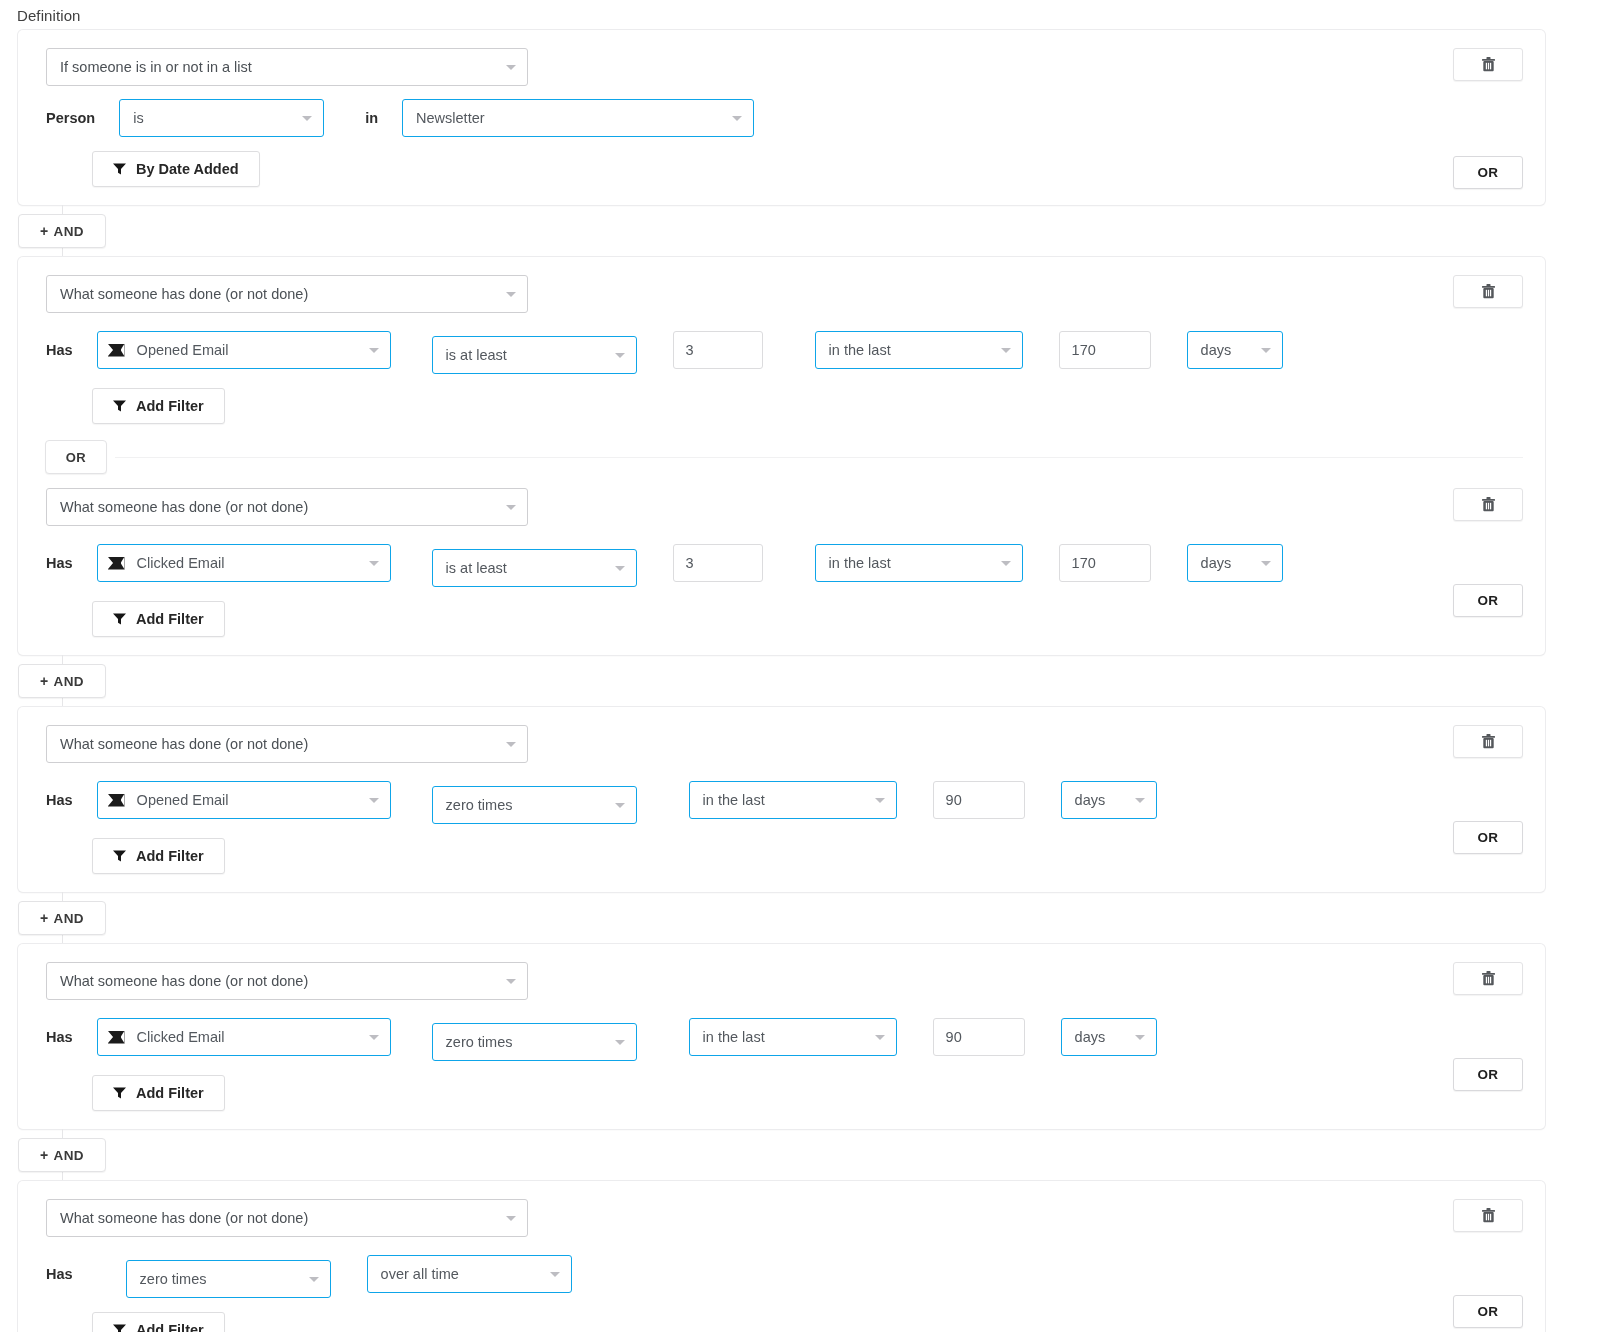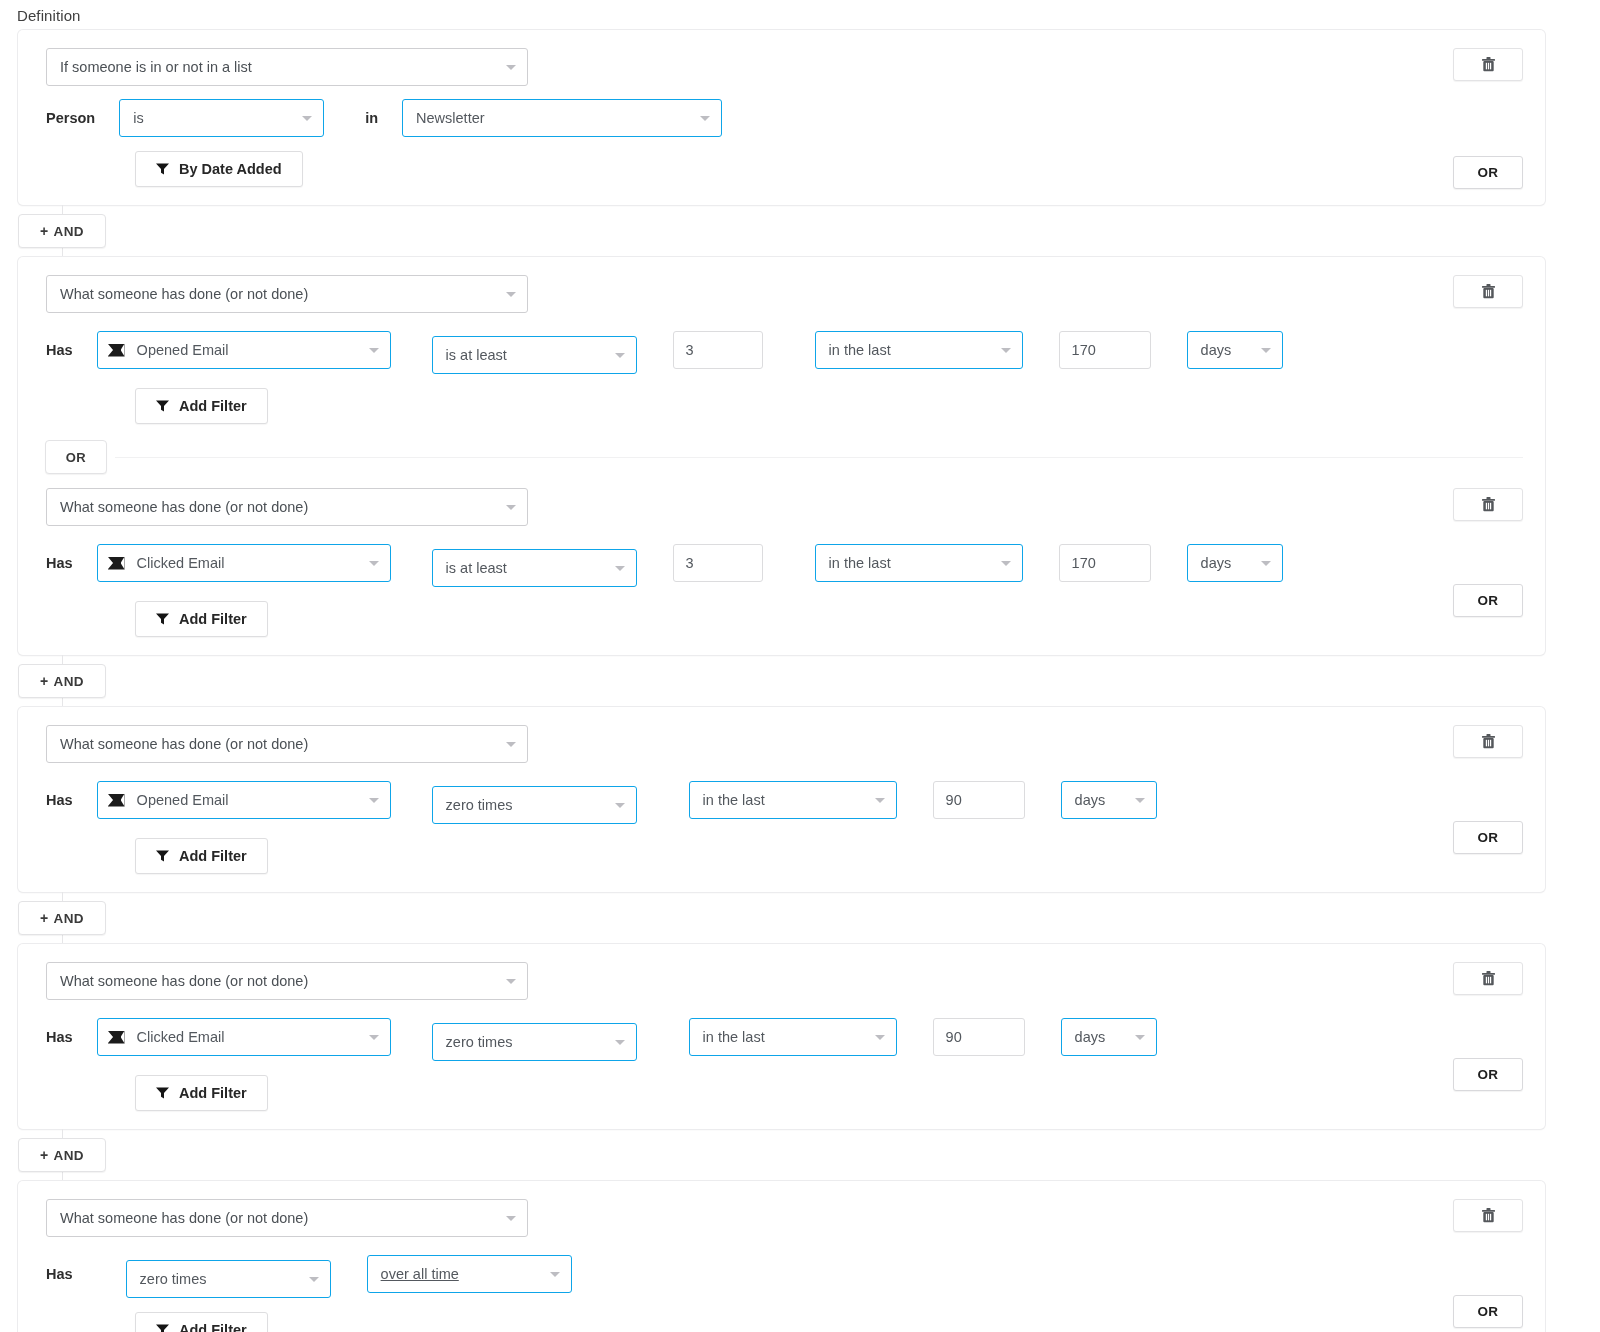--- a/index.html
+++ b/index.html
@@ -111,21 +111,21 @@
   .gap { width: 17px; flex: 0 0 auto; }
   .gap-sm { width: 12px; flex: 0 0 auto; }
 
   .metric { width: 294px; padding-left: 10px; }
   .metric .mlabel { margin-left: 12px; }
   .op { width: 205px; margin-top: 10px; }
   .num { width: 90px; }
   .win { width: 208px; margin-left: 16px; }
   .numdays { width: 92px; }
   .unit { width: 96px; }
-  .overall { width: 205px; text-decoration: underline; }
+  .overall { width: 205px; }
 
   .mini-op { width: 205px; }
 
   
   .ic-email {
     width: 17px; height: 13px;
     background: #1b1b1b;
     flex: 0 0 auto;
     clip-path: polygon(0 0, 100% 0, 100% 100%, 0 100%, 0 100%, 32% 50%);
     position: relative;
@@ -200,21 +200,21 @@
     border-radius: 4px;
     display: flex; align-items: center; justify-content: center;
     font-size: 13px; font-weight: 700; color: #3a3a3a;
     letter-spacing: .4px;
     box-shadow: 0 1px 1px rgba(16,17,18,.05);
     cursor: pointer;
   }
 
   .blk { position: relative; }
   .sub-line { margin-top: 13px; }
-  .filter-line { margin-top: 14px; margin-left: 89px; }
+  .filter-line { margin-top: 14px; margin-left: 46px; }
 </style>
 </head>
 <body>
 
 <div class="page">
 
   <div class="definition-label">Definition</div>
 
   <div class="stack">
 
@@ -226,21 +226,21 @@
         </div>
 
         <div class="row sub-line">
           <span class="row-label">Person</span>
           <div class="sel mini-op">
             <span>is</span>
             <span class="caret"></span>
           </div>
           <span class="gap"></span>
           <span class="row-label">in</span>
-          <div class="sel" style="width:320px">
+          <div class="sel" style="width:352px">
             <span>Newsletter</span>
             <span class="caret"></span>
           </div>
         </div>
 
         <div class="filter-line">
           <div class="btn-filter">
             <svg class="funnel" viewBox="0 0 14 12">
                 <polygon points="0,0 14,0 8.6,6 8.6,12 5.4,10 5.4,6" fill="#151515"></polygon>
               </svg>

